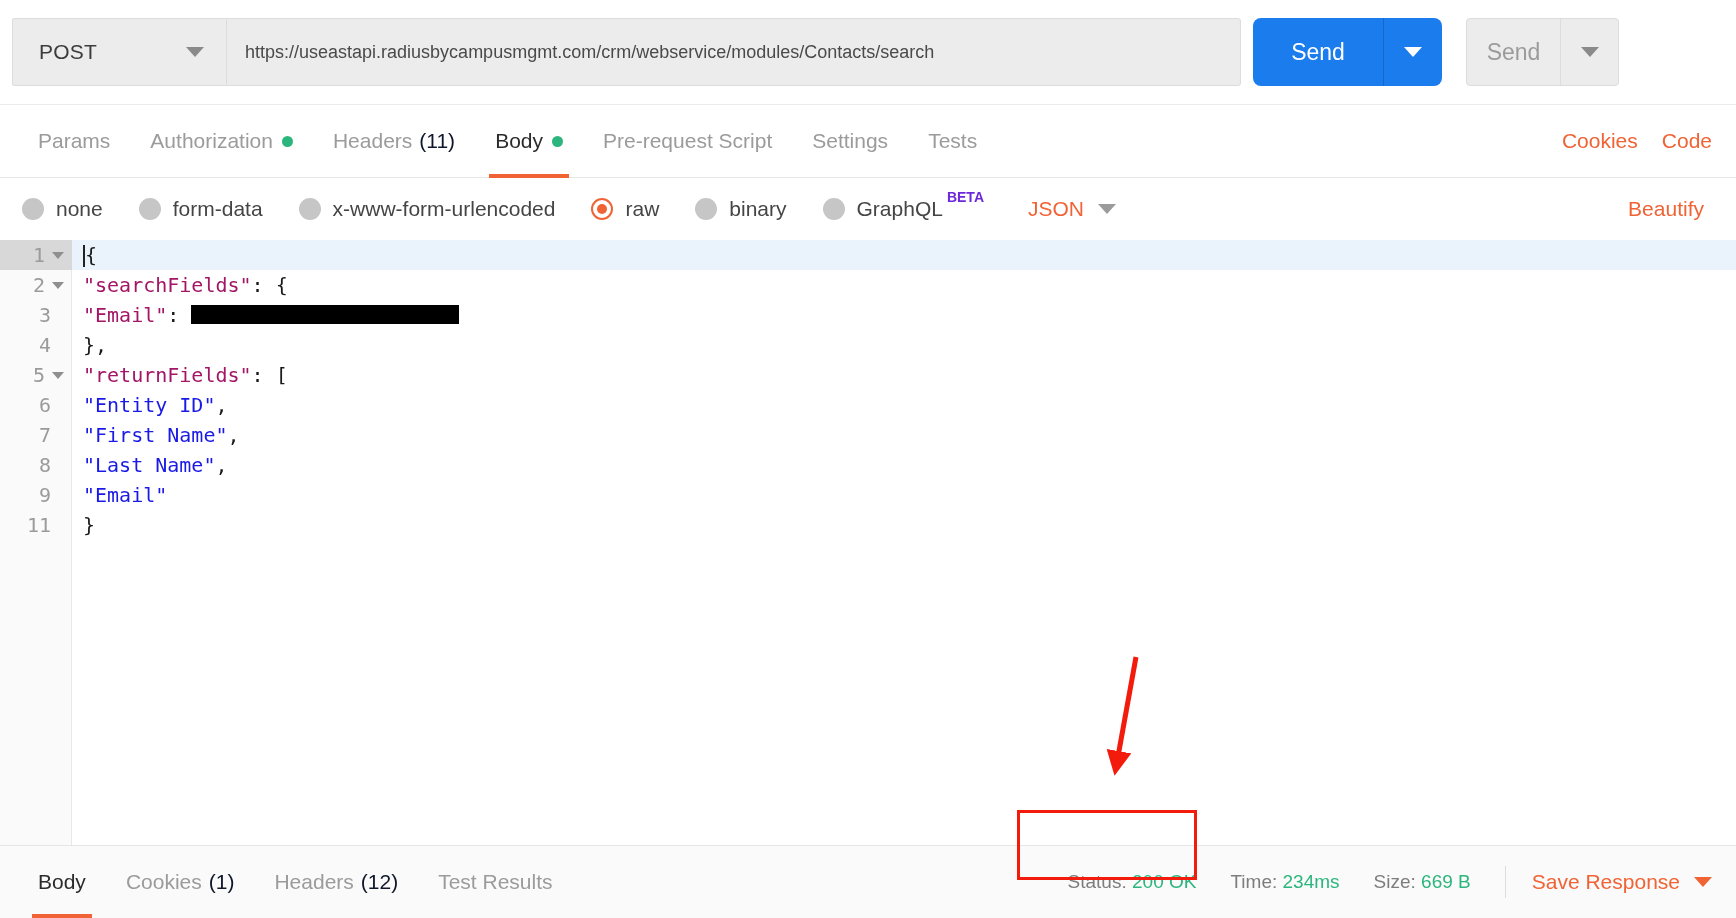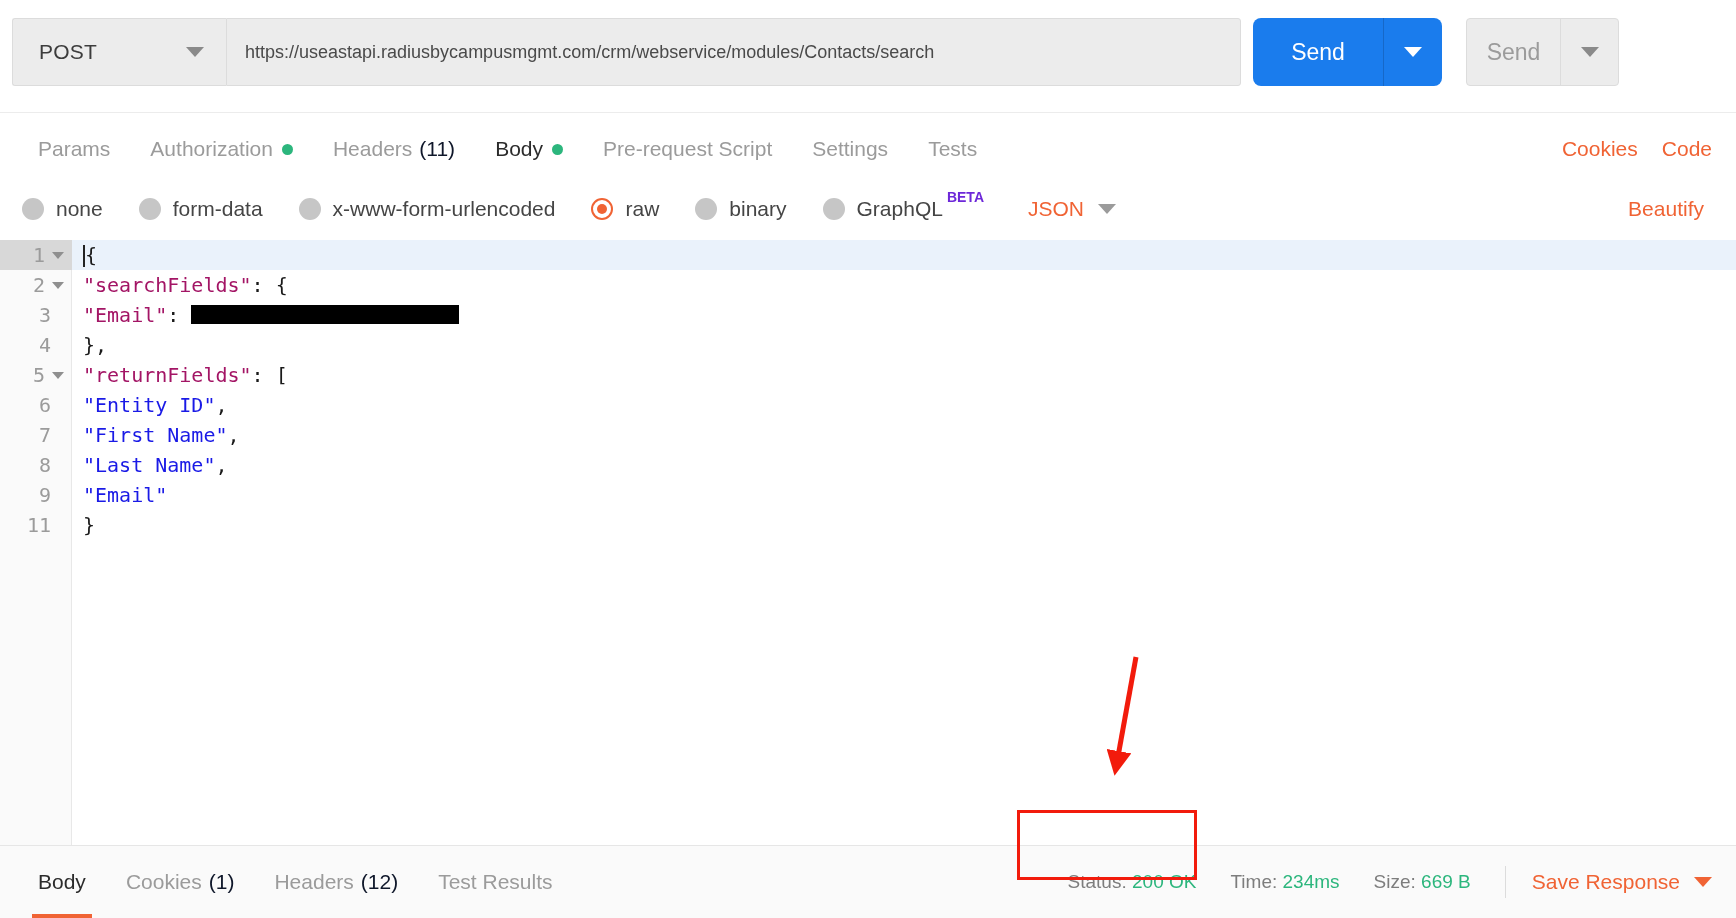--- a/index.html
+++ b/index.html
@@ -118,21 +118,21 @@
   }
   .save-caret {
     width: 57px;
     display: flex; align-items: center; justify-content: center;
     cursor: pointer;
   }
 
   
   .req-tabs {
     position: absolute;
-    left: 0; top: 112px;
+    left: 0; top: 104px;
     width: 1736px; height: 74px;
     border-top: 1px solid #ececec;
     border-bottom: 1px solid #e6e6e6;
     display: flex;
     align-items: flex-end;
     padding: 0 18px;
     background: #fff;
   }
   .rtab {
     position: relative;

